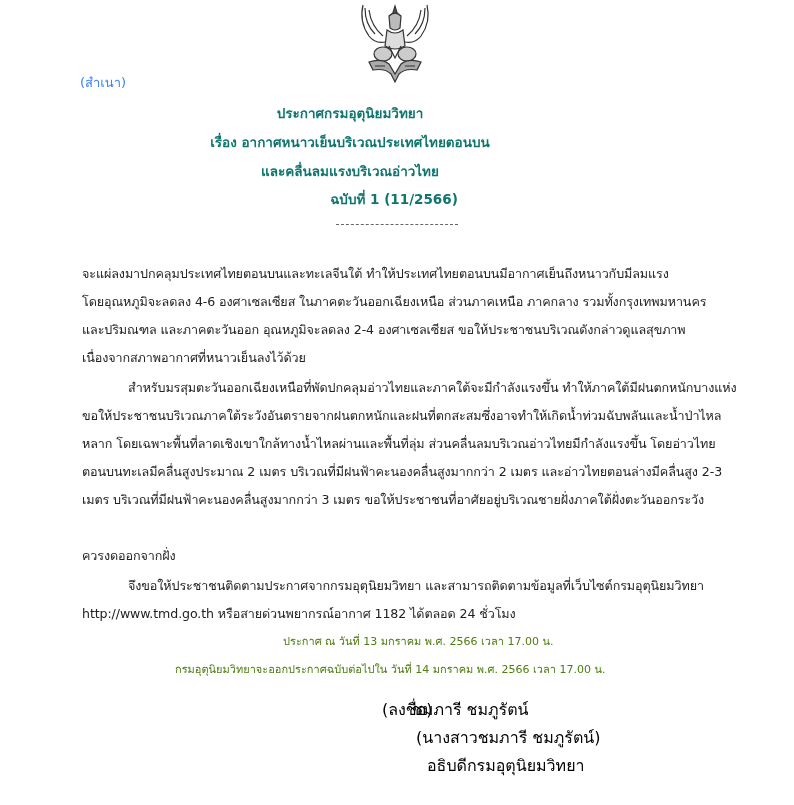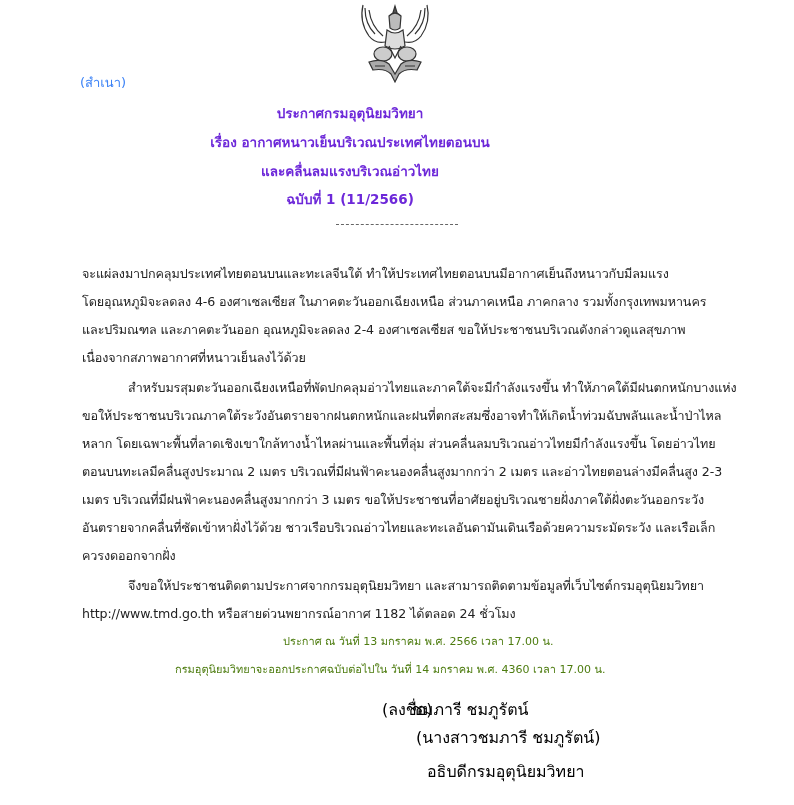--- a/index.html
+++ b/index.html
@@ -35,26 +35,26 @@
       font-size: 13px;
       color: #3b82f6;
     }
     .heading {
       position: absolute;
       left: 0;
       width: 700px;
       text-align: center;
       font-weight: bold;
       font-size: 13.5px;
-      color: #6d28d9;
+      color: #0f766e;
     }
     .h1 { top: 102px; }
     .h2 { top: 131px; }
     .h3 { top: 160px; }
-    .h4 { top: 188px; }
+    .h4 { top: 188px; padding-left: 44px; }
     .divider {
       position: absolute;
       left: 336px;
       top: 224px;
       width: 122px;
       height: 0;
       border-top: 1px dashed #666;
     }
     .line {
       position: absolute;
@@ -115,29 +115,28 @@
   <div class="line flush" style="top:264px;">จะแผ่ลงมาปกคลุมประเทศไทยตอนบนและทะเลจีนใต้ ทำให้ประเทศไทยตอนบนมีอากาศเย็นถึงหนาวกับมีลมแรง</div>
   <div class="line flush" style="top:292px;">โดยอุณหภูมิจะลดลง 4-6 องศาเซลเซียส ในภาคตะวันออกเฉียงเหนือ ส่วนภาคเหนือ ภาคกลาง รวมทั้งกรุงเทพมหานคร</div>
   <div class="line flush" style="top:320px;">และปริมณฑล และภาคตะวันออก อุณหภูมิจะลดลง 2-4 องศาเซลเซียส ขอให้ประชาชนบริเวณดังกล่าวดูแลสุขภาพ</div>
   <div class="line indent" style="top:378px;">สำหรับมรสุมตะวันออกเฉียงเหนือที่พัดปกคลุมอ่าวไทยและภาคใต้จะมีกำลังแรงขึ้น ทำให้ภาคใต้มีฝนตกหนักบางแห่ง</div>
 
   <div class="line flush" style="top:348px;">เนื่องจากสภาพอากาศที่หนาวเย็นลงไว้ด้วย</div>
   <div class="line flush" style="top:406px;">ขอให้ประชาชนบริเวณภาคใต้ระวังอันตรายจากฝนตกหนักและฝนที่ตกสะสมซึ่งอาจทำให้เกิดน้ำท่วมฉับพลันและน้ำป่าไหล</div>
   <div class="line flush" style="top:434px;">หลาก โดยเฉพาะพื้นที่ลาดเชิงเขาใกล้ทางน้ำไหลผ่านและพื้นที่ลุ่ม ส่วนคลื่นลมบริเวณอ่าวไทยมีกำลังแรงขึ้น โดยอ่าวไทย</div>
   <div class="line flush" style="top:462px;">ตอนบนทะเลมีคลื่นสูงประมาณ 2 เมตร บริเวณที่มีฝนฟ้าคะนองคลื่นสูงมากกว่า 2 เมตร และอ่าวไทยตอนล่างมีคลื่นสูง 2-3</div>
   <div class="line flush" style="top:490px;">เมตร บริเวณที่มีฝนฟ้าคะนองคลื่นสูงมากกว่า 3 เมตร ขอให้ประชาชนที่อาศัยอยู่บริเวณชายฝั่งภาคใต้ฝั่งตะวันออกระวัง</div>
-  <div class="line flush" style="top:518px;">อันตรายจากคลื่นที่ซัดเข้าหาฝั่งไว้ด้วย ชาวเรือบริเวณอ่าวไทยและทะเลอันดามันเดินเรือด้วยความระมัดระวัง และเรือเล็ก</div>
   <div class="line flush" style="top:546px;">ควรงดออกจากฝั่ง</div>
 
   <div class="line indent" style="top:576px;">จึงขอให้ประชาชนติดตามประกาศจากกรมอุตุนิยมวิทยา และสามารถติดตามข้อมูลที่เว็บไซต์กรมอุตุนิยมวิทยา</div>
   <div class="line flush" style="top:604px;">
     <span>http://www.tmd.go.th</span><span> หรือสายด่วนพยากรณ์อากาศ 1182 ได้ตลอด 24 ชั่วโมง</span>
   </div>
 
   <div class="center-line" style="left:283px; top:632px;">ประกาศ ณ วันที่ 13 มกราคม พ.ศ. 2566 เวลา 17.00 น.</div>
-  <div class="center-line" style="left:175px; top:660px;">กรมอุตุนิยมวิทยาจะออกประกาศฉบับต่อไปใน วันที่ 14 มกราคม พ.ศ. 4360 เวลา 17.00 น.</div>
+  <div class="center-line" style="left:175px; top:660px;">กรมอุตุนิยมวิทยาจะออกประกาศฉบับต่อไปใน วันที่ 14 มกราคม พ.ศ. 2566 เวลา 17.00 น.</div>
 
   <div class="sig" style="left:382px; top:697px;">(ลงชื่อ)</div>
   <div class="sig" style="left:412px; top:697px;">ชมภารี ชมภูรัตน์</div>
   <div class="sig" style="left:416px; top:725px;">(นางสาวชมภารี ชมภูรัตน์)</div>
-  <div class="sig" style="left:427px; top:753px;margin-top:6px;">อธิบดีกรมอุตุนิยมวิทยา</div>
+  <div class="sig" style="left:427px; top:753px;">อธิบดีกรมอุตุนิยมวิทยา</div>
 
 </div>
 
 </body></html>

